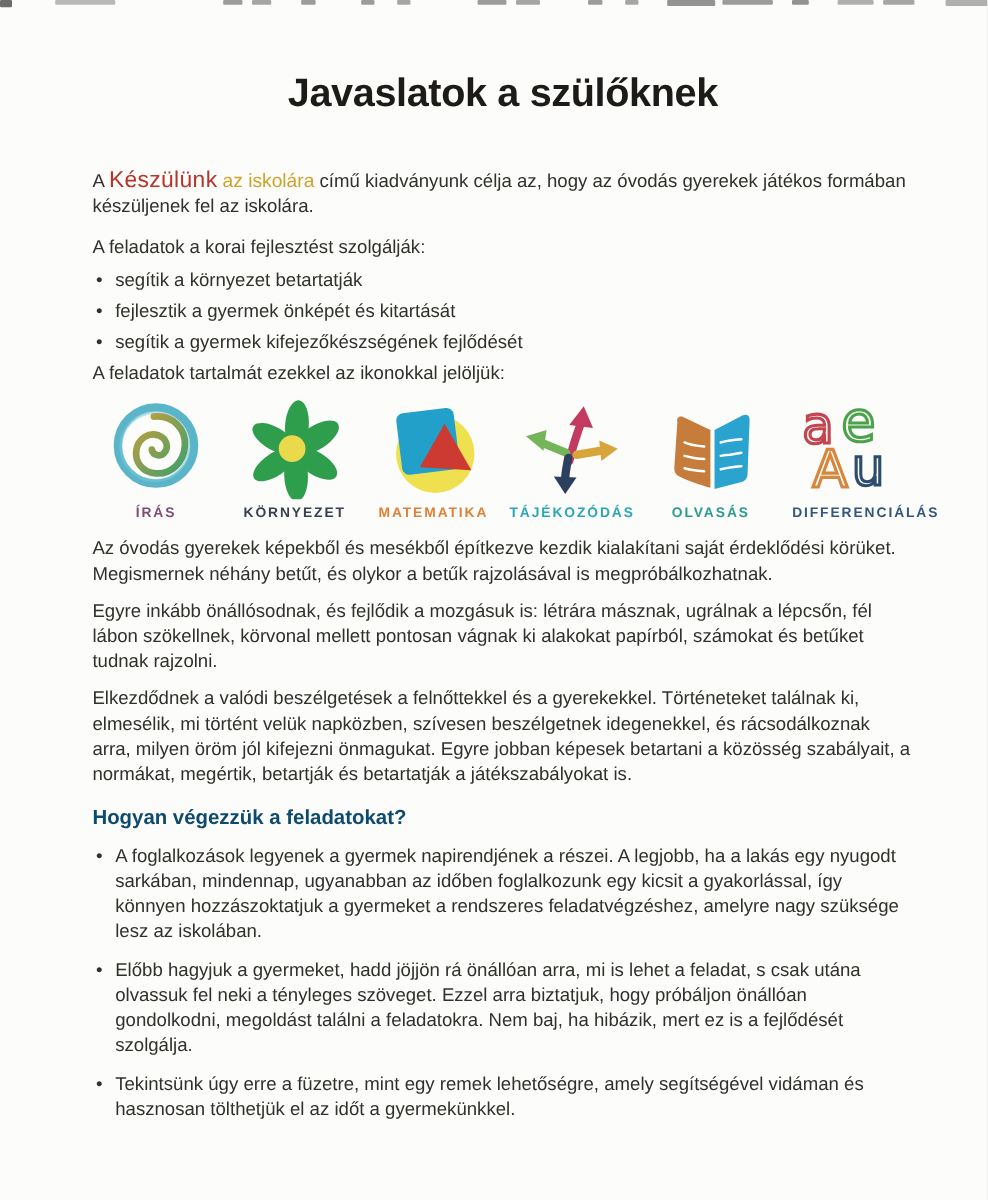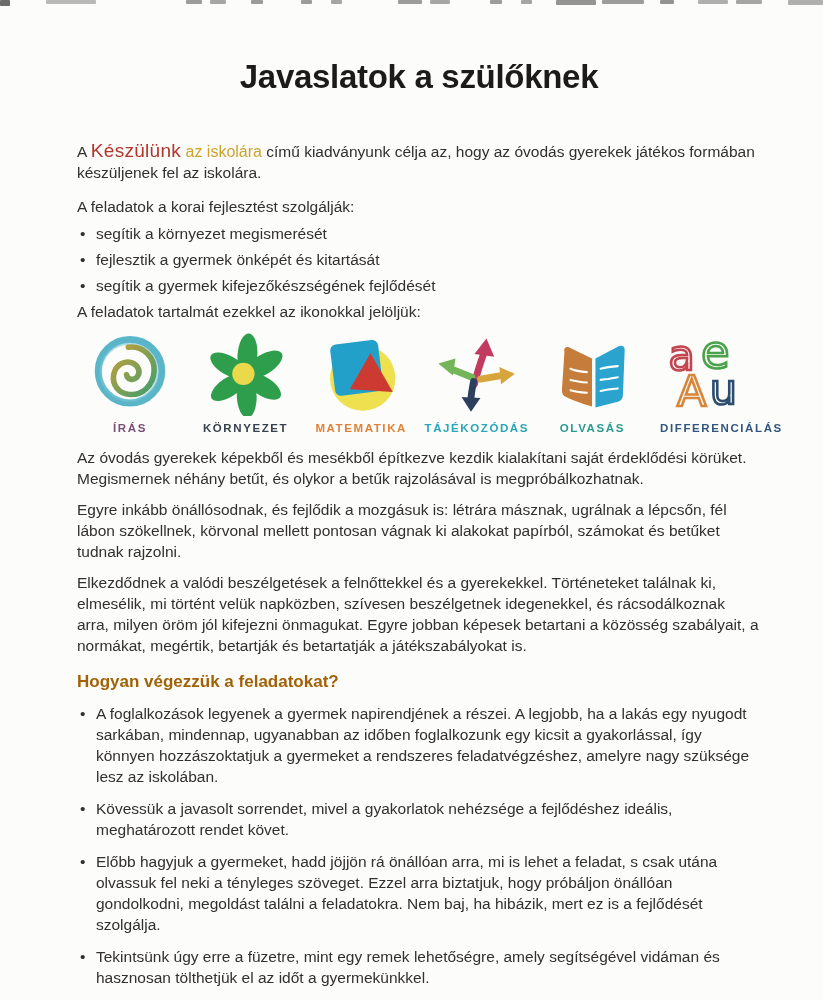--- a/index.html
+++ b/index.html
@@ -56,21 +56,21 @@
     font-weight:700;
     letter-spacing:1.6px;
     white-space:nowrap;
   }
   .lbl-iras{ color:#7c4e74; } .lbl-kornyezet{ color:#37404e; } .lbl-matematika{ color:#e0813a; }
   .lbl-tajekozodas{ color:#29a6b7; } .lbl-olvasas{ color:#2a9b90; } .lbl-differencialas{ color:#32567c;padding-left:27px; }
 
   p.para1 { margin-top:13px; }
   p.para2, p.para3 { margin-top:10px; }
 
-  h2.how-heading { margin-top:16px; font-size:17px; font-weight:700; color:#a16207; }
+  h2.how-heading { margin-top:16px; font-size:17px; font-weight:700; color:#0c4a6e; }
   ul.how-list { list-style:none; margin-top:0; }
   ul.how-list li { position:relative; padding-left:19px; margin-top:11px; }
   ul.how-list li::before { content:"\2022"; position:absolute; left:3px; top:0; color:#32302c; }
 </style>
 </head>
 <body>
 
 <div class="page">
 
   <div class="artifact" style="left:0;width:10px;height:6px;opacity:.75;"></div>
@@ -93,21 +93,21 @@
 
   <div class="content">
 
     <h1 class="doc-title">Javaslatok a szülőknek</h1>
 
     <p class="intro body-text"><span>A </span><span class="red">Készülünk</span> <span class="gold">az iskolára</span><span> című kiadványunk célja az, hogy az óvodás gyerekek játékos formában készüljenek fel az iskolára.</span></p>
 
     <p class="tasks-heading body-text">A feladatok a korai fejlesztést szolgálják:</p>
 
     <ul class="dot-list body-text">
-      <li>segítik a környezet megismerését</li>
+      <li>segítik a környezet betartatják</li>
       <li>fejlesztik a gyermek önképét és kitartását</li>
       <li>segítik a gyermek kifejezőkészségének fejlődését</li>
     </ul>
 
     <p class="icons-intro body-text">A feladatok tartalmát ezekkel az ikonokkal jelöljük:</p>
 
     <div class="icons-row">
 
       <div class="icon-cell">
         <span>
@@ -213,19 +213,18 @@
     </div>
 
     <p class="para1 body-text">Az óvodás gyerekek képekből és mesékből építkezve kezdik kialakítani saját érdeklődési körüket. Megismernek néhány betűt, és olykor a betűk rajzolásával is megpróbálkozhatnak.</p>
     <p class="para2 body-text">Egyre inkább önállósodnak, és fejlődik a mozgásuk is: létrára másznak, ugrálnak a lépcsőn, fél lábon szökellnek, körvonal mellett pontosan vágnak ki alakokat papírból, számokat és betűket tudnak rajzolni.</p>
     <p class="para3 body-text">Elkezdődnek a valódi beszélgetések a felnőttekkel és a gyerekekkel. Történeteket találnak ki, elmesélik, mi történt velük napközben, szívesen beszélgetnek idegenekkel, és rácsodálkoznak arra, milyen öröm jól kifejezni önmagukat. Egyre jobban képesek betartani a közösség szabályait, a normákat, megértik, betartják és betartatják a játékszabályokat is.</p>
 
     <h2 class="how-heading">Hogyan végezzük a feladatokat?</h2>
 
     <ul class="how-list body-text">
       <li>A foglalkozások legyenek a gyermek napirendjének a részei. A legjobb, ha a lakás egy nyugodt sarkában, mindennap, ugyanabban az időben foglalkozunk egy kicsit a gyakorlással, így könnyen hozzászoktatjuk a gyermeket a rendszeres feladatvégzéshez, amelyre nagy szüksége lesz az iskolában.</li>
-      <li>Kövessük a javasolt sorrendet, mivel a gyakorlatok nehézsége a fejlődéshez ideális, meghatározott rendet követ.</li>
       <li>Előbb hagyjuk a gyermeket, hadd jöjjön rá önállóan arra, mi is lehet a feladat, s csak utána olvassuk fel neki a tényleges szöveget. Ezzel arra biztatjuk, hogy próbáljon önállóan gondolkodni, megoldást találni a feladatokra. Nem baj, ha hibázik, mert ez is a fejlődését szolgálja.</li>
       <li>Tekintsünk úgy erre a füzetre, mint egy remek lehetőségre, amely segítségével vidáman és hasznosan tölthetjük el az időt a gyermekünkkel.</li>
     </ul>
 
   </div>
 </div>
 
 </body></html>

